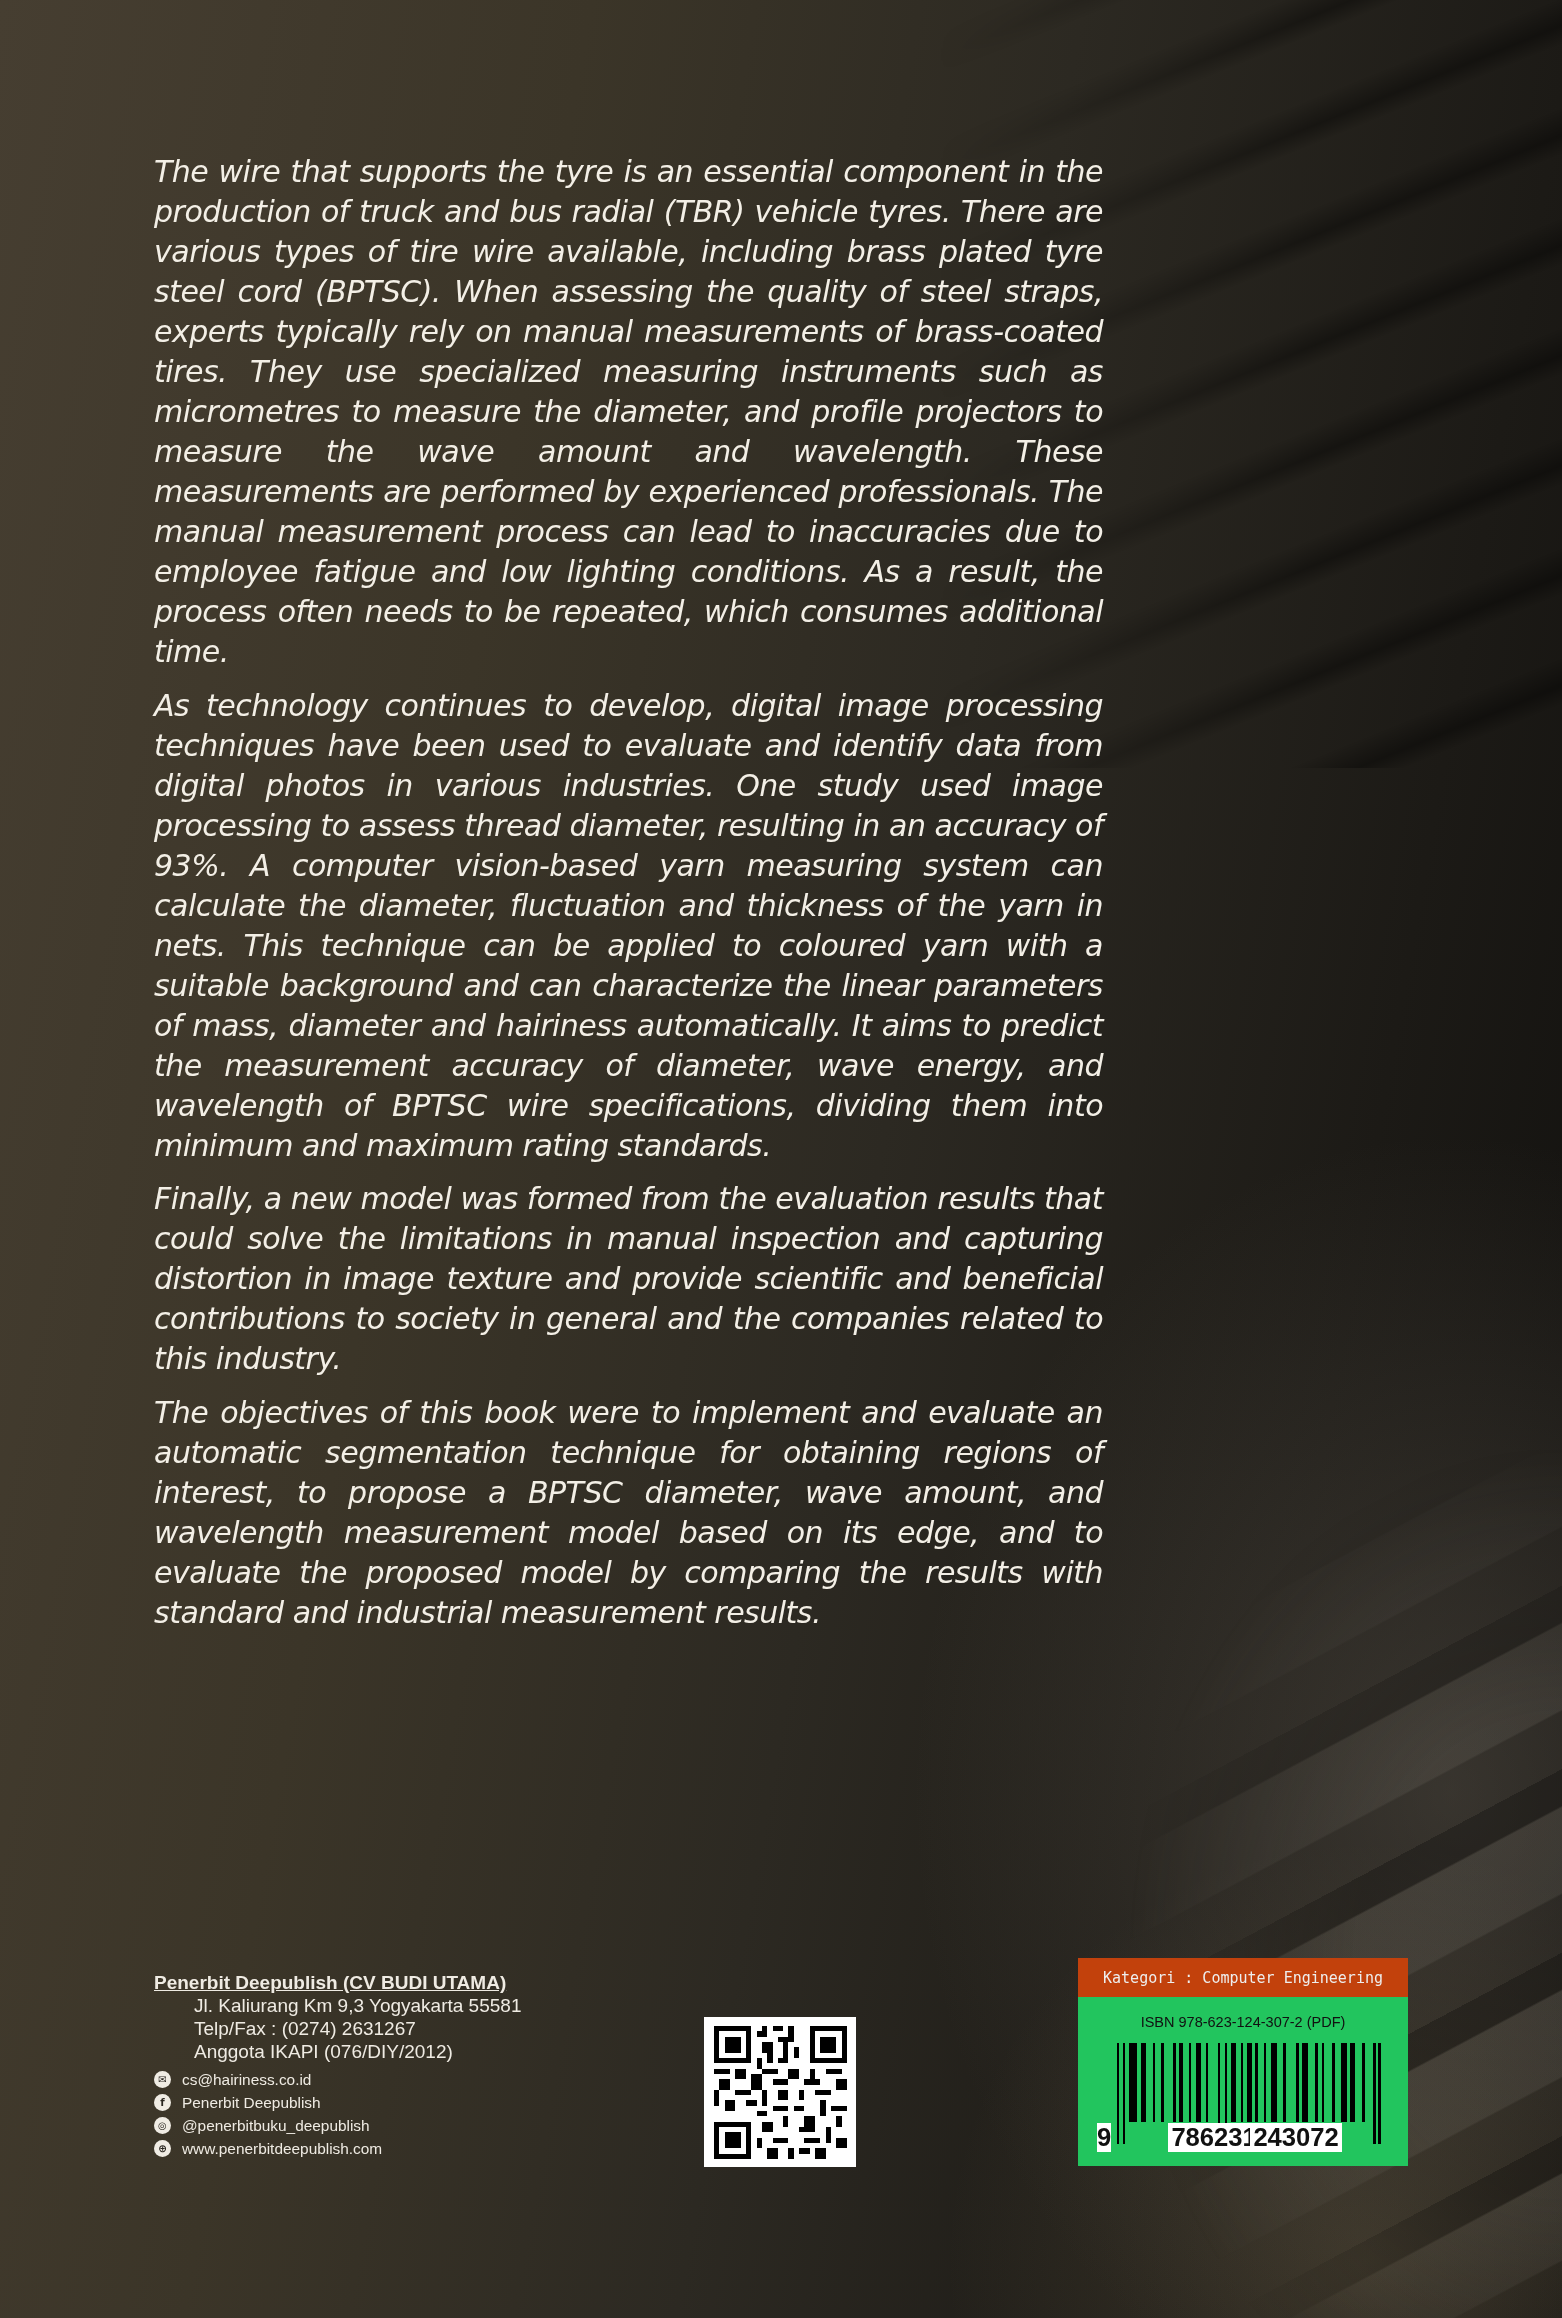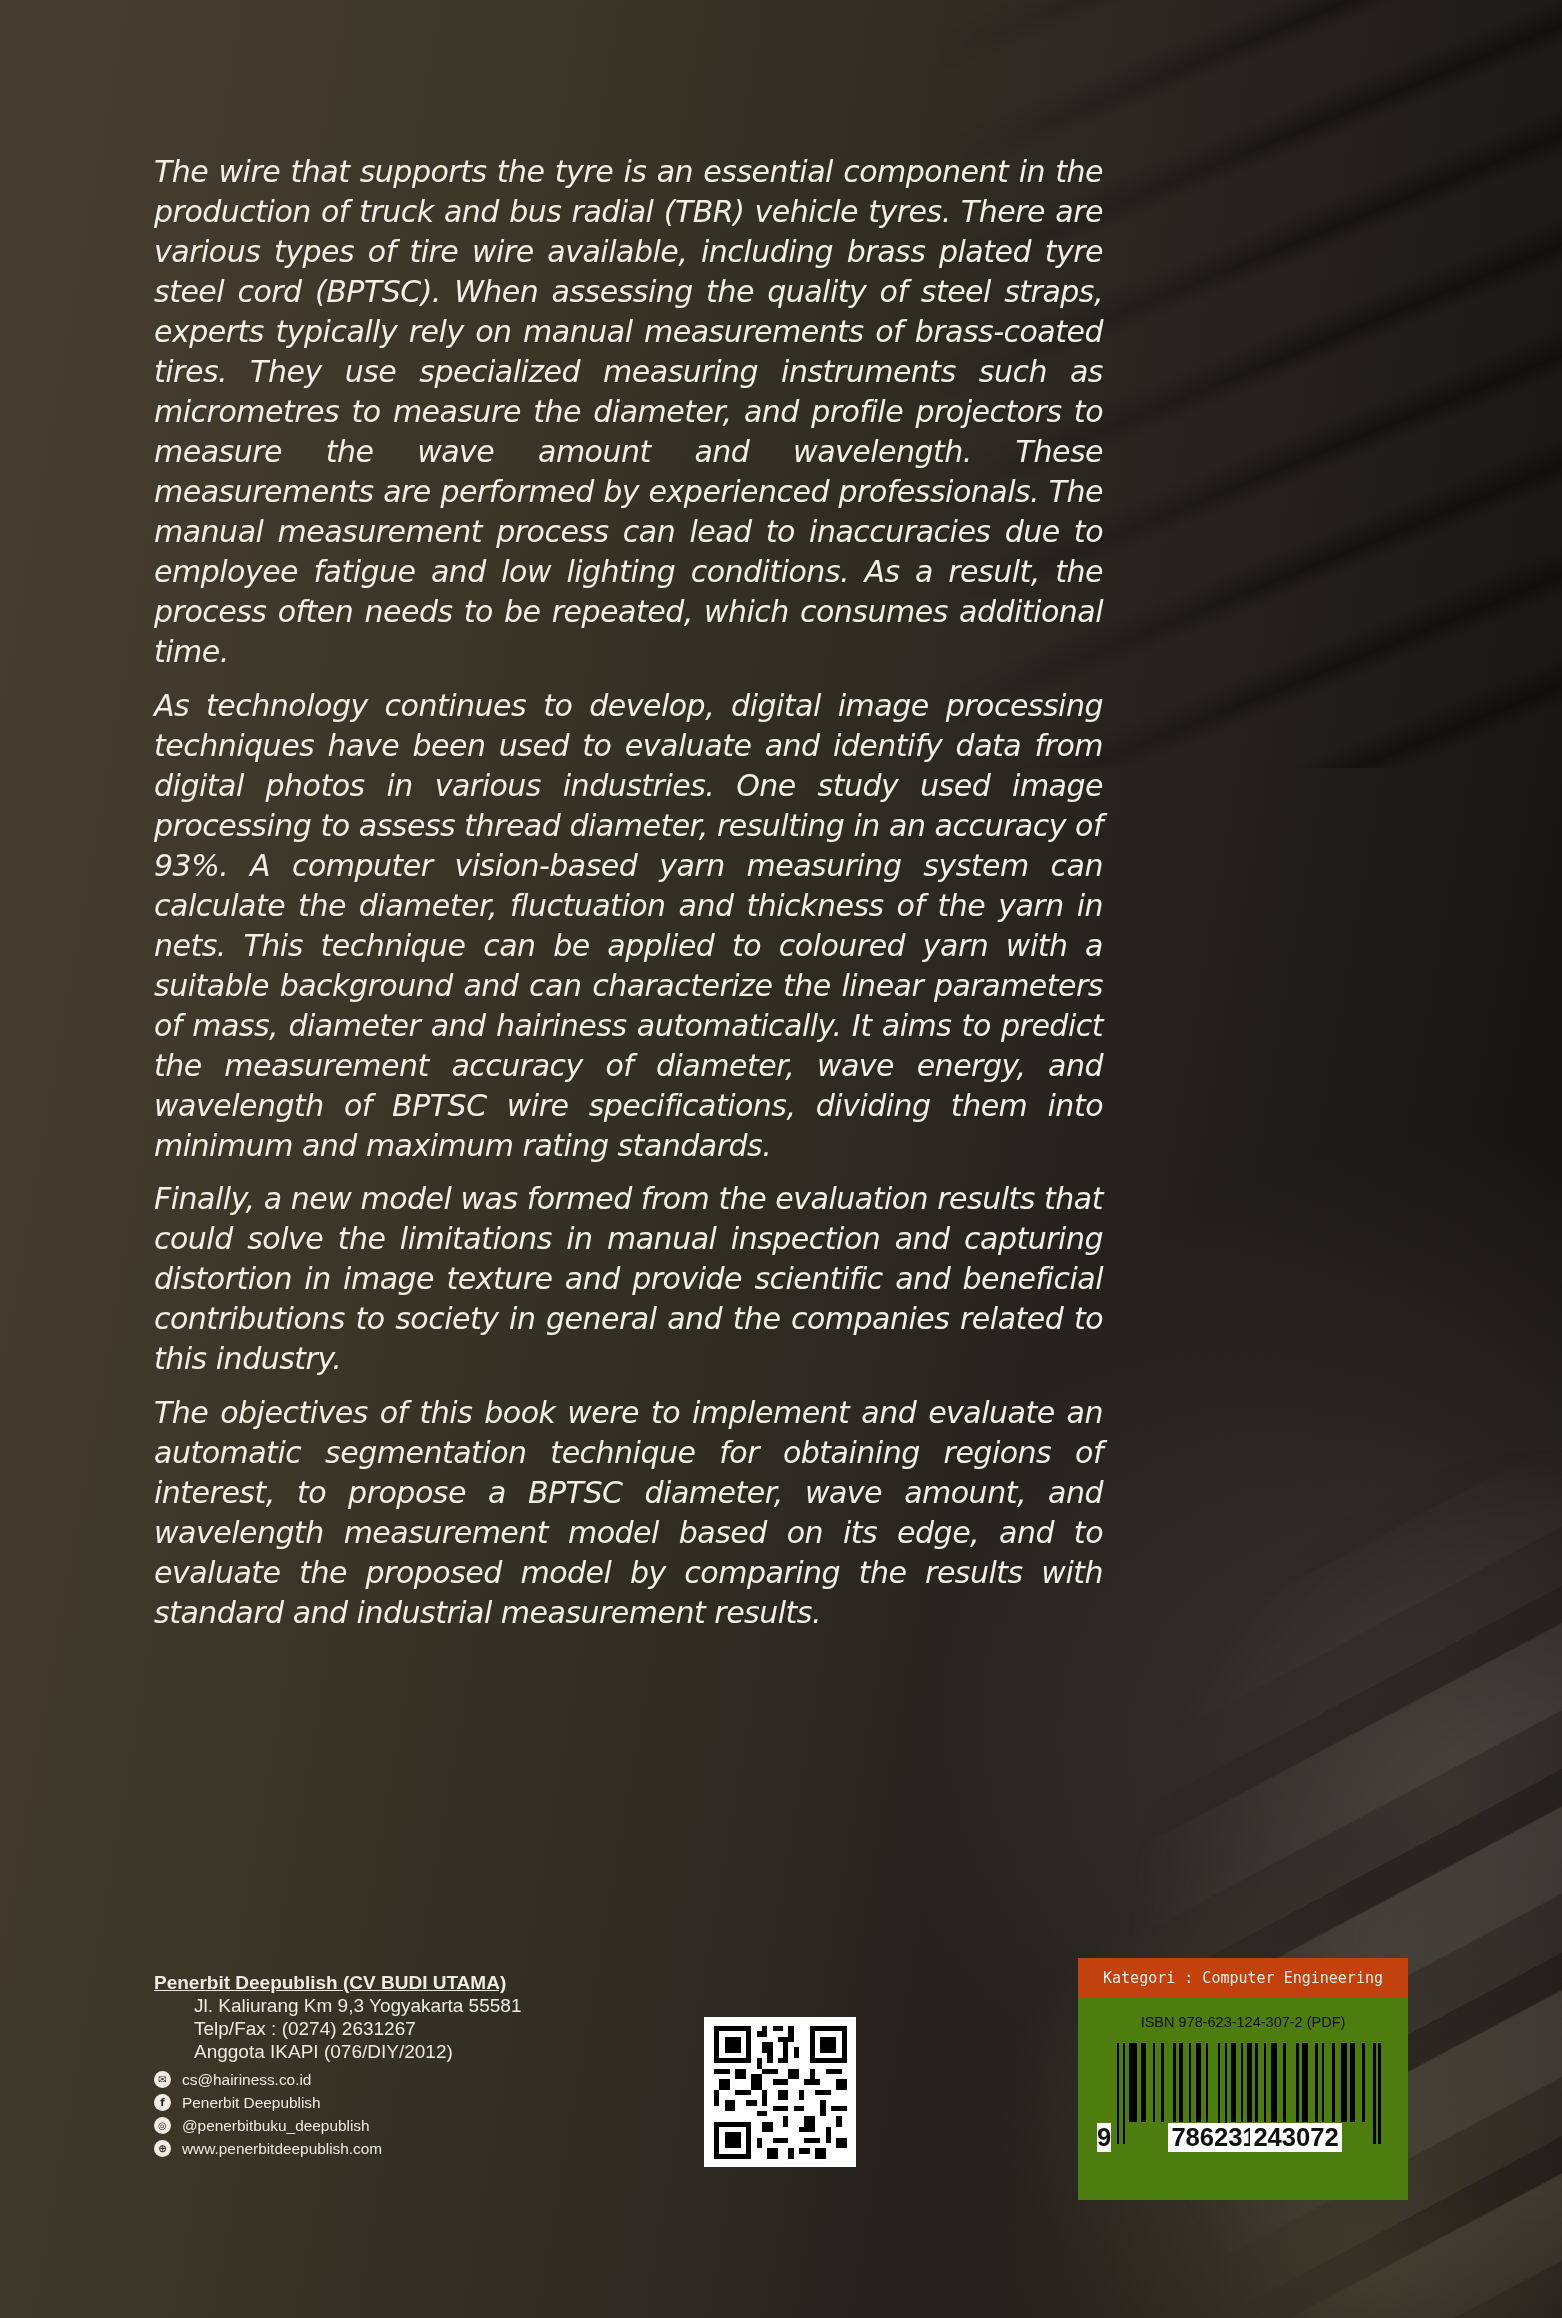--- a/index.html
+++ b/index.html
@@ -57,21 +57,21 @@
       background: #ffffff; box-sizing: border-box; padding: 8.5px;
     }
     .qr svg { width: 100%; height: 100%; display: block; }
 
     .isbn-box { position: absolute; left: 1078px; top: 1958px; width: 330px; }
     .kategori {
       background: #c2410c; color: #eeeeee; height: 39px;
       font-family: "DejaVu Sans Mono", monospace; font-size: 15px;
       display: flex; align-items: center; justify-content: center; white-space: pre;
     }
-    .barcode-card { background: #4d7c0f; height: 203px; position: relative; }
+    .barcode-card { background: #22c55e; height: 169px; position: relative; }
     .isbn-text {
       position: absolute; left: 0; right: 0; top: 17px; text-align: center;
       font-family: "Liberation Sans", sans-serif; font-size: 14.5px; color: #111;
     }
     .bars { position: absolute; left: 32px; top: 46px; width: 282px; height: 101px; }
     .digits {
       position: absolute; top: 126px; font-family: "Liberation Sans", sans-serif;
       font-weight: bold; font-size: 25.6px; color: #111; background: #fff; line-height: 29px;
     }
   </style>

